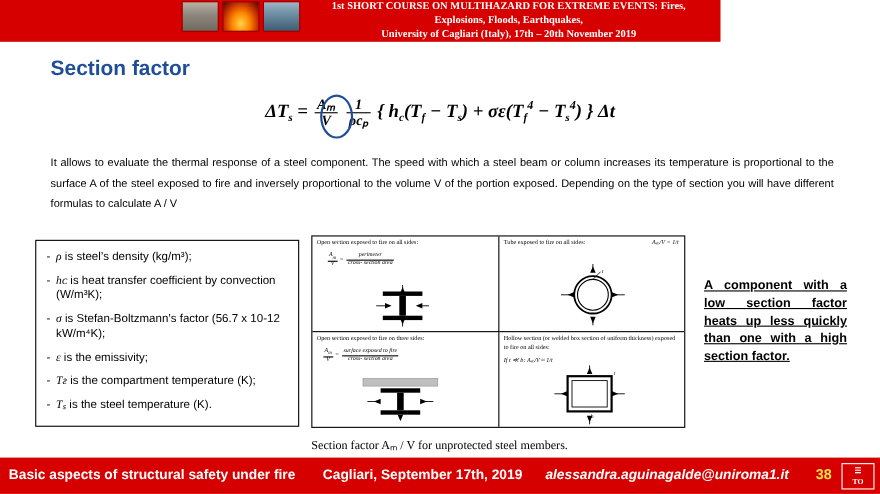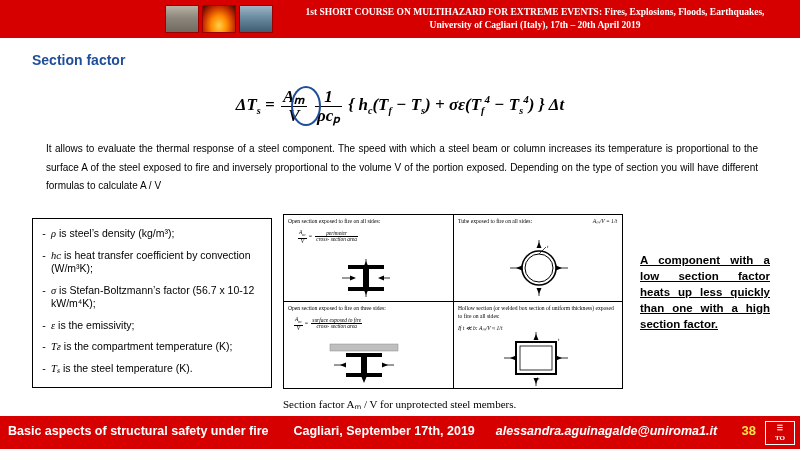--- a/index.html
+++ b/index.html
@@ -12,25 +12,24 @@
     background: #ffffff;
     font-family: "Liberation Sans", sans-serif;
     overflow: hidden;
     position: relative;
   }
 
   
   .header {
     position: absolute;
     top: 0; left: 0;
-    width: 800px;
+    width: 655px;
     height: 38px;
     background: #d60000;
     display: flex;
-    align-items: center;
     box-sizing: border-box;
   }
   .header-thumbs {
     display: flex;
     align-items: center;
     margin-left: 165px;
     height: 30px;
   }
   .thumb {
     width: 34px;
@@ -60,44 +59,44 @@
     font-size: 9.5px;
     line-height: 13px;
     padding-right: 12px;
     padding-left: 6px;
   }
 
   
   .section-title {
     position: absolute;
     top: 52px;
-    left: 32px;
+    left: 46px;
     color: #1f4e99;
-    font-size: 14px;
+    font-size: 19px;
     font-weight: bold;
   }
 
   
   .formula {
     position: absolute;
     top: 88px;
     left: 0;
     width: 800px;
     text-align: center;
     font-family: "Liberation Serif", serif;
     font-style: italic;
     font-weight: bold;
     font-size: 17px;
     color: #000000;
   }
   .frac {
     display: inline-block;
     vertical-align: middle;
     text-align: center;
-    font-size: 17px;
+    font-size: 13px;
     line-height: 1.05;
     margin: 0 2px;
   }
   .frac .num { display: block; border-bottom: 1.4px solid #000; padding: 0 2px; }
   .frac .den { display: block; padding: 0 2px; }
   .oval {
     position: absolute;
     left: 291px;
     top: 86px;
     width: 30px;
@@ -255,21 +254,21 @@
 <body>
 
 <div class="header">
   <div class="header-thumbs">
     <div class="thumb t1"></div>
     <div class="thumb t2"></div>
     <div class="thumb t3"></div>
   </div>
   <div class="header-text">
     <div>1st SHORT COURSE ON MULTIHAZARD FOR EXTREME EVENTS: Fires, Explosions, Floods, Earthquakes,</div>
-    <div>University of Cagliari (Italy), 17th – 20th April 2019</div>
+    <div>University of Cagliari (Italy), 17th – 20th November 2019</div>
   </div>
 </div>
 
 <div class="section-title">Section factor</div>
 
 <div class="formula">
   <span><span>ΔT</span><sub style="font-size:.6em">s</sub></span>
   <span>=</span>
   <span class="frac">
     <span class="num">Aₘ</span>

